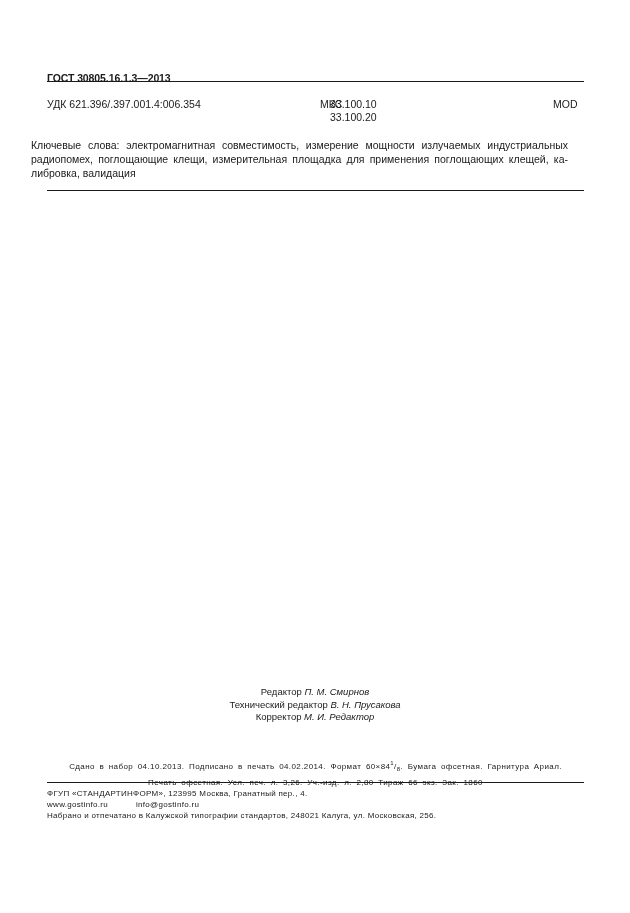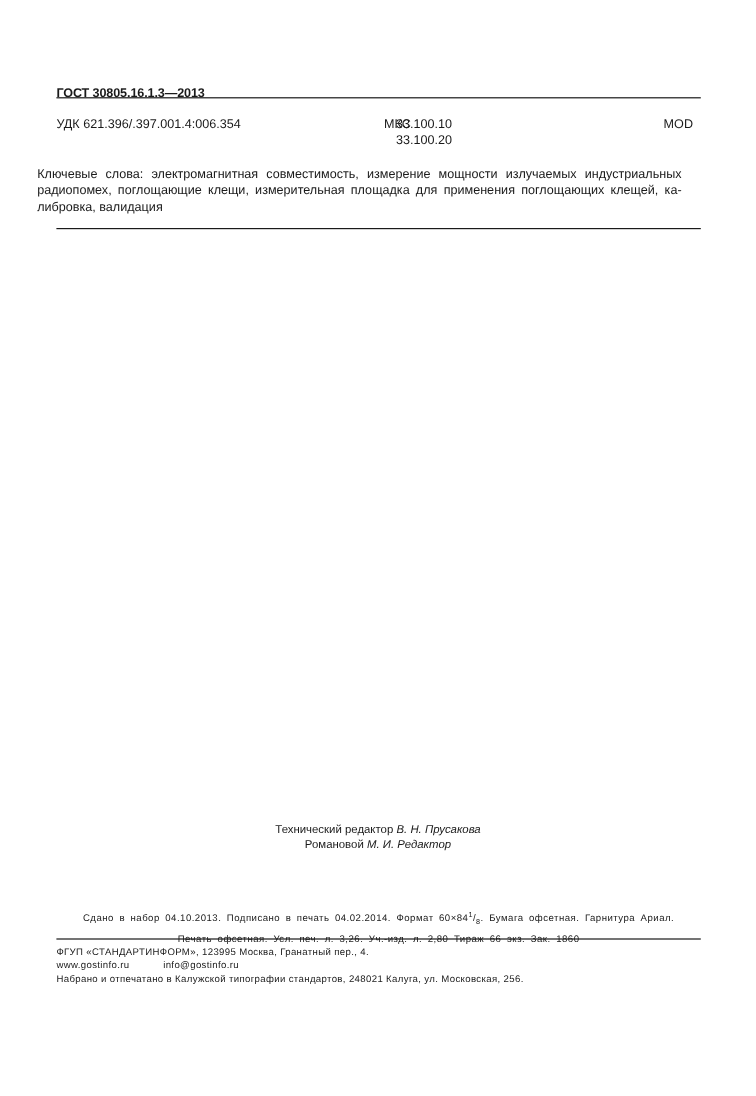--- a/index.html
+++ b/index.html
@@ -34,22 +34,23 @@
   <div>33.100.10</div>
   <div>33.100.20</div>
 </div>
 <div class="abs meta mod">MOD</div>
 
 <div class="abs keywords">Ключевые слова: электромагнитная совместимость, измерение мощности излучаемых индустриальных радиопомех, поглощающие клещи, измерительная площадка для применения поглощающих клещей, ка-либровка,  валидация</div>
 
 <div class="hr" style="top:190px;"></div>
 
 <div class="abs credits">
+  <div><span>Редактор</span> <i>П. М. Смирнов</i></div>
   <div><span>Технический редактор</span> <i>В. Н. Прусакова</i></div>
-  <div><span>Романовой</span> <i>М. И. Редактор</i></div>
+  <div><span>Корректор</span> <i>М. И. Редактор</i></div>
 </div>
 
 <div class="abs imprint">
   <div><span>Сдано в набор 04.10.2013. Подписано в печать 04.02.2014. Формат 60×84</span><sup>1</sup>/<sub>8</sub><span>. Бумага офсетная. Гарнитура Ариал.</span></div>
   <div>Печать офсетная. Усл. печ. л. 3,26. Уч.-изд. л. 2,80 Тираж 66 экз. Зак. 1860</div>
 </div>
 
 <div class="hr" style="top:782px;"></div>
 
 <div class="abs publisher">

